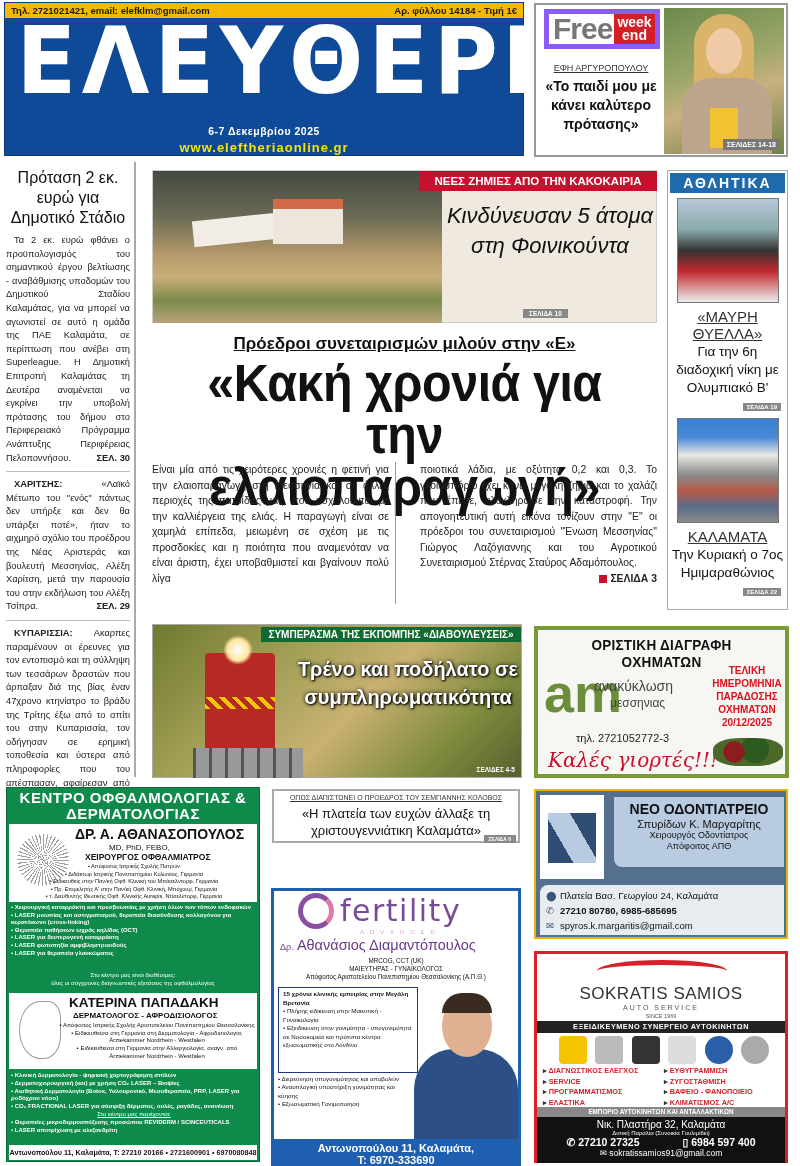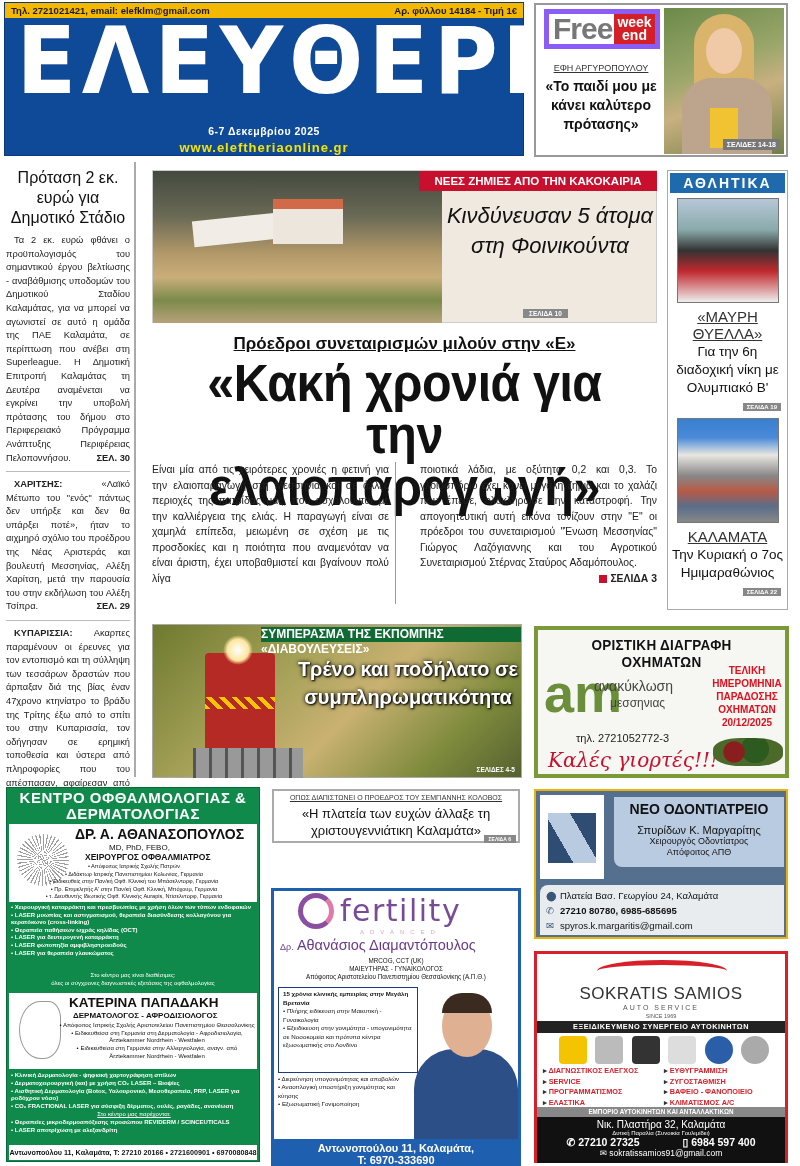--- a/index.html
+++ b/index.html
@@ -56,21 +56,21 @@
 #sp-photo2{background:linear-gradient(180deg,#3a7fd0 0%,#4a8ad8 18%,#e9e7e2 35%,#888 55%,#b85a46 70%,#5a6d8a 85%,#888 100%)}
 .sp-kicker{font-size:15px;text-align:center;text-decoration:underline;color:#333;margin-top:5px}
 .sp-title{font-size:13.5px;text-align:center;line-height:18px;margin-top:1px}
 .sp-page{background:#888;color:#fff;font-size:6px;font-weight:bold;padding:1px 4px;float:right;margin:6px 4px 2px 0}
 
 #trainbox{left:152px;top:624px;width:370px;height:154px;background:linear-gradient(135deg,#6e7a2e 0%,#a7a25a 35%,#c9b172 55%,#7d8a3c 80%,#566030 100%);border:1px solid #aaa}
 #train-body{left:52px;top:28px;width:70px;height:95px;background:#b52a24;border-radius:4px 4px 0 0}
 #train-light{left:70px;top:10px;width:30px;height:30px;border-radius:50%;background:radial-gradient(#fff,#ffe6a0 50%,transparent 70%)}
 #train-stripes{left:52px;top:72px;width:70px;height:12px;background:repeating-linear-gradient(45deg,#f5c500 0 4px,transparent 4px 9px)}
 #train-rails{left:40px;top:123px;width:110px;height:30px;background:repeating-linear-gradient(90deg,#555 0 3px,#999 3px 16px)}
-#train-tag{left:108px;top:2px;width:260px;height:15px;background:#0f6a33;color:#fff;font-size:12px;font-weight:bold;text-align:left;line-height:15px}
+#train-tag{left:108px;top:2px;width:260px;height:15px;background:#0f6a33;color:#fff;font-size:10px;font-weight:bold;text-align:center;line-height:15px}
 #train-title{left:140px;top:30px;width:230px;text-align:center;font-size:20px;font-weight:bold;color:#fff;line-height:28px;text-shadow:1px 1px 2px #000,0 0 4px #000}
 #train-page{right:6px;bottom:4px;color:#fff;font-size:6.5px;font-weight:bold}
 
 #recycle{left:534px;top:626px;width:255px;height:152px;border:4px solid #7a9a3a;background:#f6f6f2}
 #rc-header{left:0;top:6px;width:100%;text-align:center;font-weight:bold;font-size:15px;letter-spacing:0.3px;transform:scaleX(0.9)}
 #rc-logo{left:6px;top:38px;width:50px;height:50px;color:#6b8e3a;font-size:54px;font-weight:bold;line-height:50px}
 #rc-name1{left:56px;top:48px;font-size:14px;color:#444}
 #rc-name2{left:72px;top:66px;font-size:12px;color:#444}
 #rc-phone{left:38px;top:102px;font-size:11px;color:#222}
 #rc-deadline{left:170px;top:34px;width:78px;text-align:center;font-weight:bold;font-size:10px;line-height:13px;color:#e0101e}
@@ -116,21 +116,21 @@
 #fe-footer{left:0;top:248px;width:100%;height:49px;background:#1f5fb0;color:#fff;text-align:center}
 #fe-addr{font-size:11px;font-weight:bold;margin-top:3px}
 #fe-phone{font-size:11px;font-weight:bold}
 #fe-web{font-size:6.3px;margin-top:3px}
 
 #dental{left:534px;top:789px;width:254px;height:150px;background:#55708f;border:2px solid #eab308}
 #dn-logo-bg{left:4px;top:4px;width:64px;height:84px;background:#fff}
 #dn-logo{left:8px;top:18px;width:48px;height:50px;background:linear-gradient(60deg,#2f4c73 0 33%,#b9cbe0 33% 66%,#2f4c73 66%)}
 #dn-card{left:78px;top:6px;width:170px;height:70px;background:#b9cbe0;color:#111;text-align:center;border-radius:0 0 0 8px}
 #dn-title{font-size:14px;font-weight:bold;margin-top:4px}
-#dn-name{font-size:11px;margin-top:7px}
+#dn-name{font-size:11px;margin-top:1px}
 #dn-sub{font-size:9px;line-height:11px}
 #dn-contact{left:4px;top:94px;width:244px;height:50px;background:#e9ecef;border-radius:8px 0 0 0;font-size:9.5px;line-height:15px;padding:3px 6px;color:#111}
 .dn-ic{color:#3b5777;display:inline-block;width:14px}
 
 #samios{left:534px;top:951px;width:254px;height:212px;border:3px solid #d8202a;background:#fff}
 #sm-car{left:60px;top:6px;width:130px;height:22px;border-top:5px solid #d8202a;border-radius:60% 60% 0 0}
 #sm-brand{left:0;top:30px;width:100%;text-align:center;font-size:17px;color:#333;letter-spacing:0.5px}
 #sm-sub{left:0;top:50px;width:100%;text-align:center;font-size:7px;color:#555;letter-spacing:2px}
 #sm-since{left:0;top:59px;width:100%;text-align:center;font-size:5.5px;color:#555}
 #sm-bar1{left:0;top:67px;width:100%;height:12px;background:#222;color:#fff;font-size:7.3px;font-weight:bold;text-align:center;line-height:12px;letter-spacing:0.5px}

